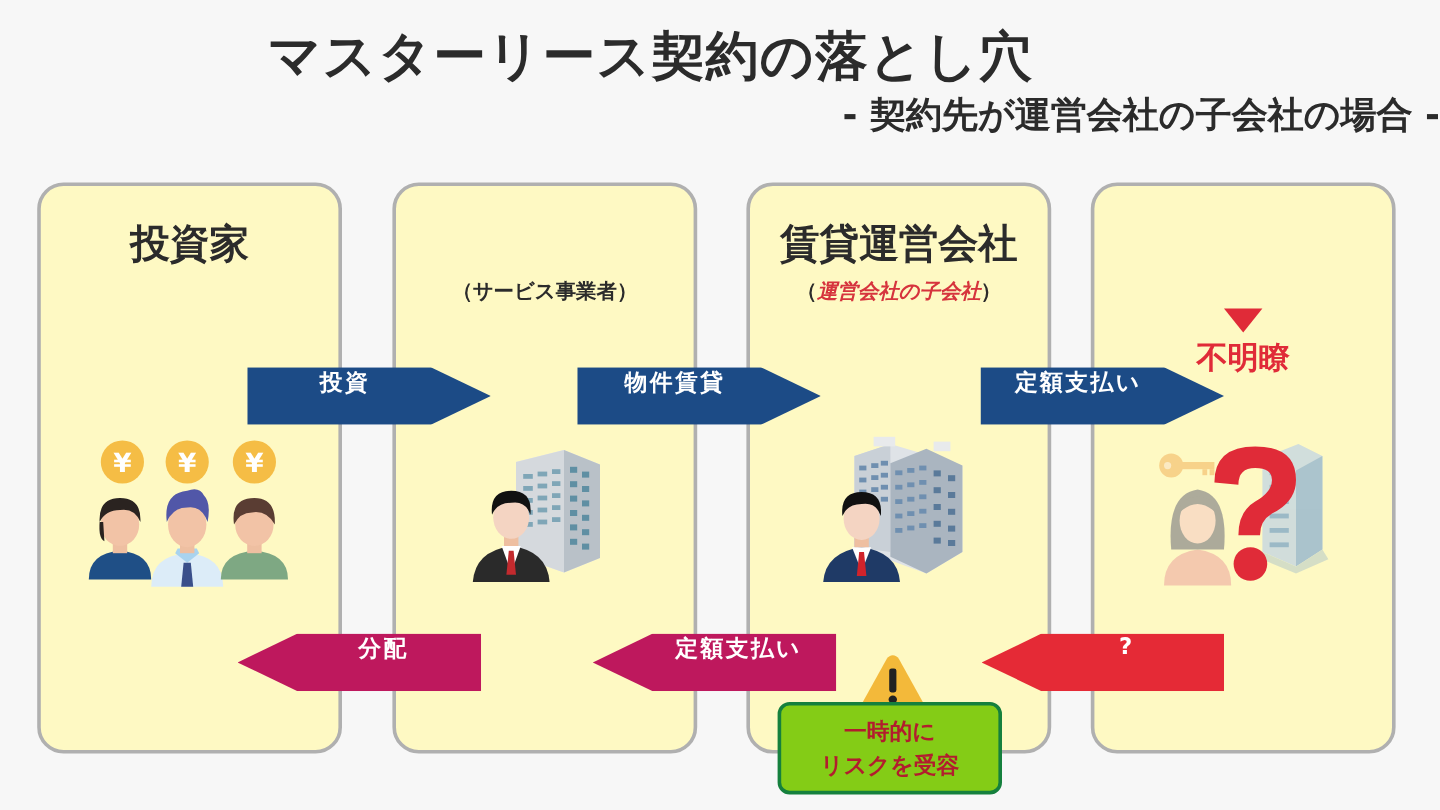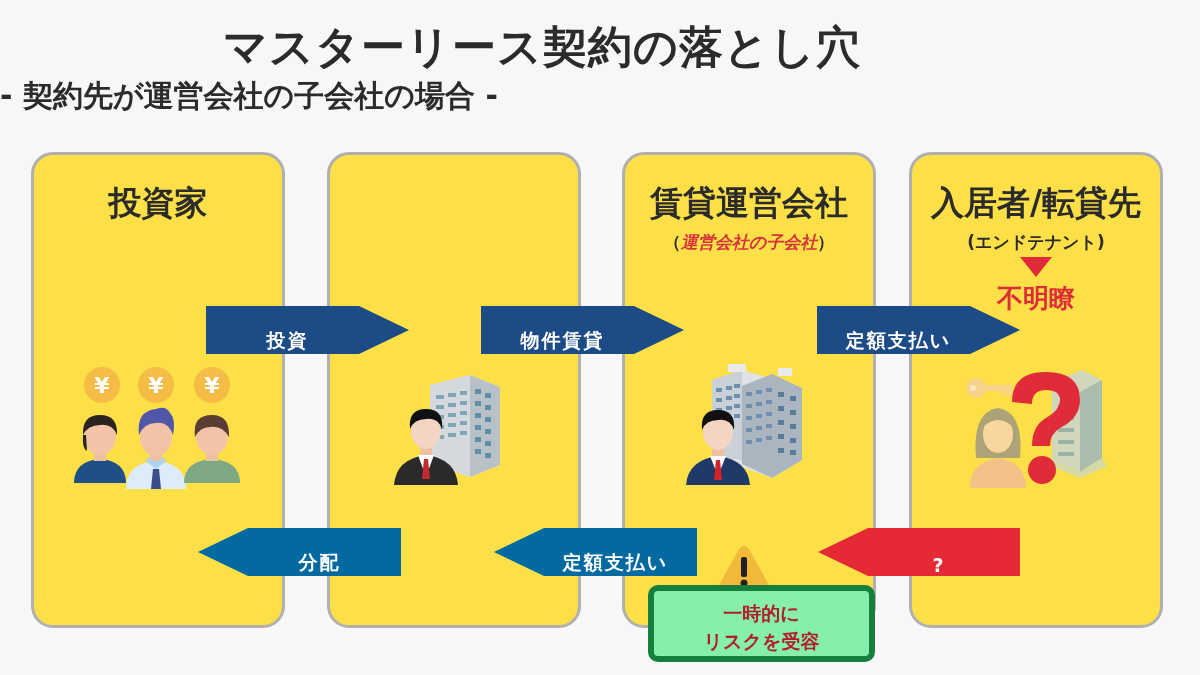--- a/index.html
+++ b/index.html
@@ -1,56 +1,55 @@
 <!DOCTYPE html>
 <html><head>
 <meta charset="utf-8">
 <style>
   * { box-sizing: border-box; margin: 0; padding: 0; }
   html, body { width: 1200px; height: 675px; overflow: hidden; }
   body { background: #f7f7f7; font-family: "DejaVu Sans", "Liberation Sans", sans-serif; position: relative; color: #2b2b2b; }
   .title { position: absolute; top: 18px; left: 0; width: 1084px; text-align: center; font-size: 44px; font-weight: bold; color: #2b2b2b; letter-spacing: 1px; }
-  .subtitle { position: absolute; top: 76px; left: 0; width: 1200px; text-align: left; font-size: 30px; font-weight: bold; color: #2b2b2b; }
-  .box { position: absolute; top: 152px; width: 254px; height: 476px; background: #fde047; border: 3px solid #b0b0b0; border-radius: 22px; }
+  .subtitle { position: absolute; top: 76px; left: 0; width: 1200px; text-align: right; font-size: 30px; font-weight: bold; color: #2b2b2b; }
+  .box { position: absolute; top: 152px; width: 254px; height: 476px; background: #fef9c3; border: 3px solid #b0b0b0; border-radius: 22px; }
   .box-title { position: absolute; top: 26px; left: 0; width: 100%; text-align: center; font-size: 33px; font-weight: bold; color: #2b2b2b; white-space: nowrap; }
   .box-sub { position: absolute; top: 76px; left: 0; width: 100%; text-align: center; font-size: 17px; font-weight: bold; color: #2b2b2b; white-space: nowrap; }
   .box-sub .red { color: #d6343d; font-style: italic; }
   .down-tri { position: absolute; top: 102px; left: 50%; margin-left: -16px; width: 0; height: 0; border-left: 16px solid transparent; border-right: 16px solid transparent; border-top: 20px solid #e02b38; }
   .unclear { position: absolute; top: 126px; left: 0; width: 100%; text-align: center; font-size: 26px; font-weight: bold; color: #e02b38; }
-  .arrow { position: absolute; height: 48px; display: flex; align-items: flex-end; justify-content: center; color: #fff; font-weight: bold; font-size: 19px; letter-spacing: 2px; }
+  .arrow { position: absolute; height: 48px; display: flex; align-items: flex-start; justify-content: center; color: #fff; font-weight: bold; font-size: 19px; letter-spacing: 2px; }
   .arrow.right { clip-path: polygon(0 0, calc(100% - 50px) 0, 100% 50%, calc(100% - 50px) 100%, 0 100%); padding-right: 40px; }
   .arrow.left { clip-path: polygon(50px 0, 100% 0, 100% 100%, 50px 100%, 0 50%); padding-left: 40px; }
   .blue { background: #1c4b86; }
-  .orange { background: #0369a1; }
+  .orange { background: #be185d; }
   .red-arrow { background: #e52a36; }
   .illus { position: absolute; }
-  .warn-box { position: absolute; left: 648px; top: 585px; width: 227px; height: 77px; background: #86efac; border: 6px solid #15803d; border-radius: 10px; text-align: center; color: #b21d2e; font-weight: bold; font-size: 19px; line-height: 28px; padding-top: 8px; }
+  .warn-box { position: absolute; left: 648px; top: 585px; width: 187px; height: 77px; background: #84cc16; border: 3px solid #15803d; border-radius: 10px; text-align: center; color: #b21d2e; font-weight: bold; font-size: 19px; line-height: 28px; padding-top: 8px; }
   .warn-icon { position: absolute; left: 717px; top: 543px; }
 </style>
 </head>
 <body>
 
 <div class="title">マスターリース契約の落とし穴</div>
 <div class="subtitle">- 契約先が運営会社の子会社の場合 -</div>
 
 <div class="box" style="left:31px;">
   <div class="box-title">投資家</div>
 </div>
 
 <div class="box" style="left:327px;">
+  <div class="box-sub">（サービス事業者）</div>
 </div>
 
 <div class="box" style="left:622px;">
   <div class="box-title">賃貸運営会社</div>
   <div class="box-sub"><span>（</span><span class="red">運営会社の子会社</span><span>）</span></div>
 </div>
 
 <div class="box" style="left:909px;">
-  <div class="box-title">入居者/転貸先</div>
-  <div class="box-sub">(エンドテナント)</div>
   <div class="down-tri"></div>
   <div class="unclear">不明瞭</div>
 </div>
 
 <div class="arrow right blue" style="left:206px; top:306px; width:203px;">
     <span>投資</span>
   </div>
 <div class="arrow right blue" style="left:481px; top:306px; width:203px;">
     <span>物件賃貸</span>
   </div>

